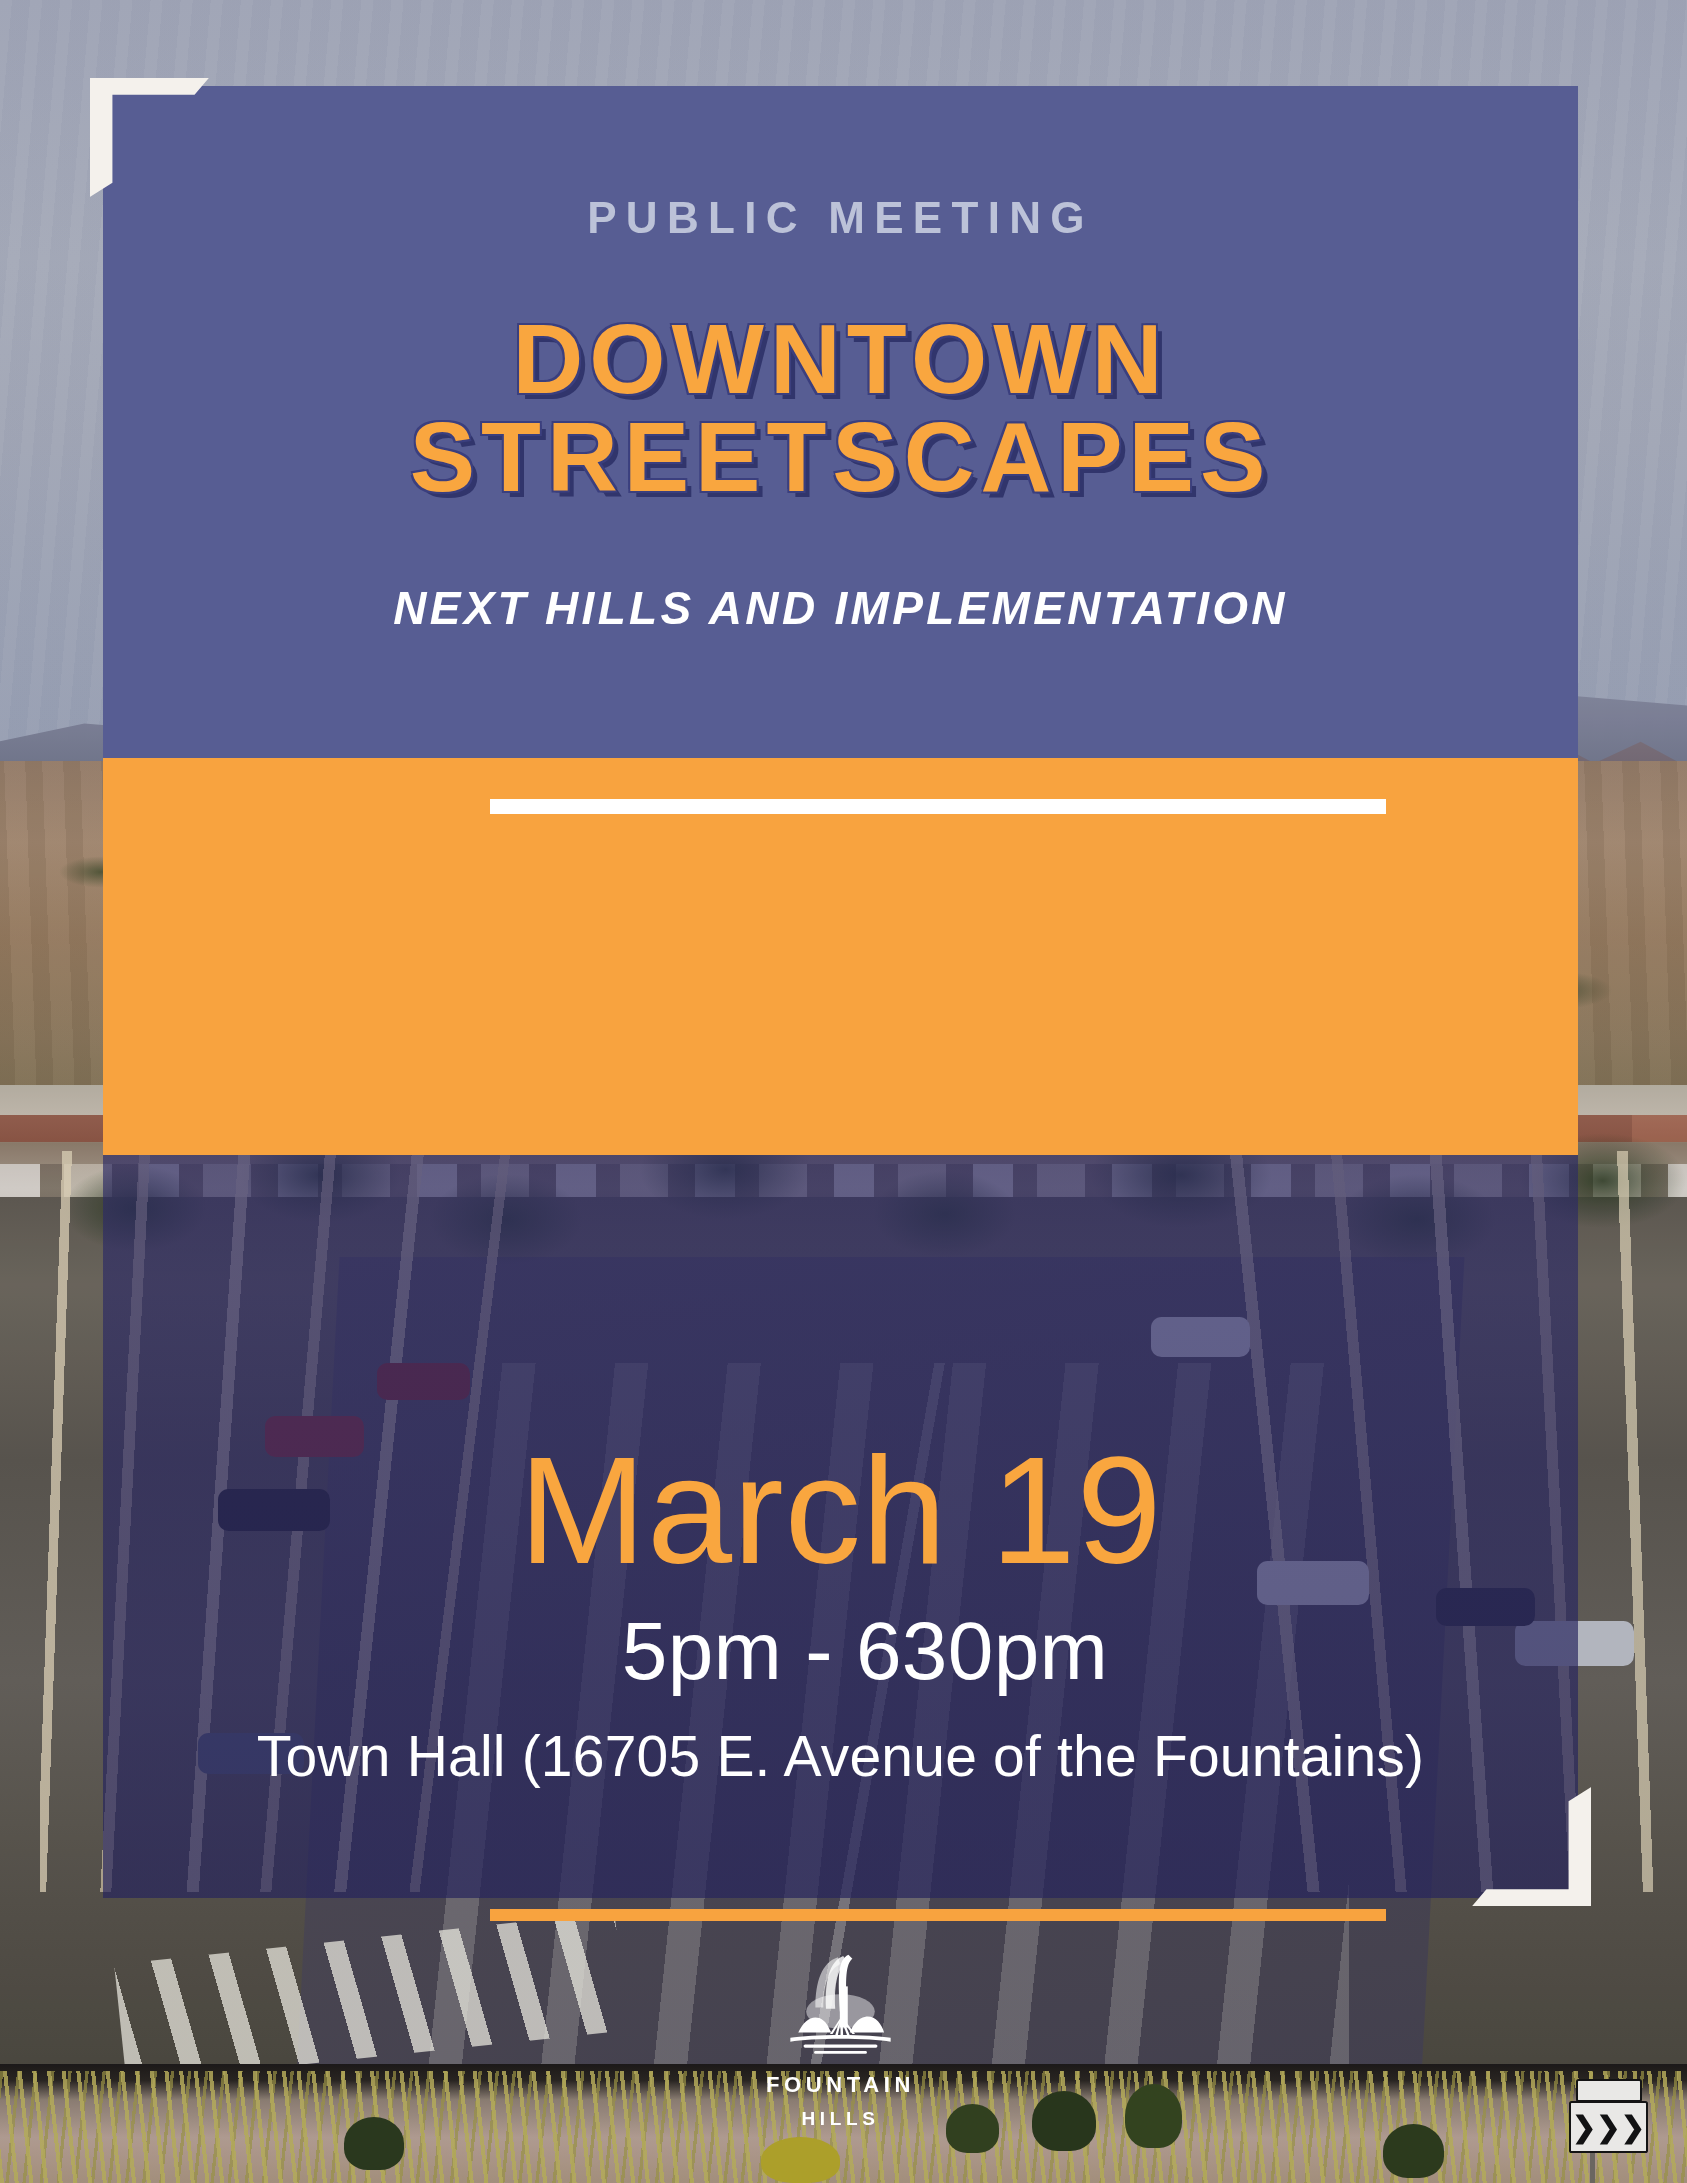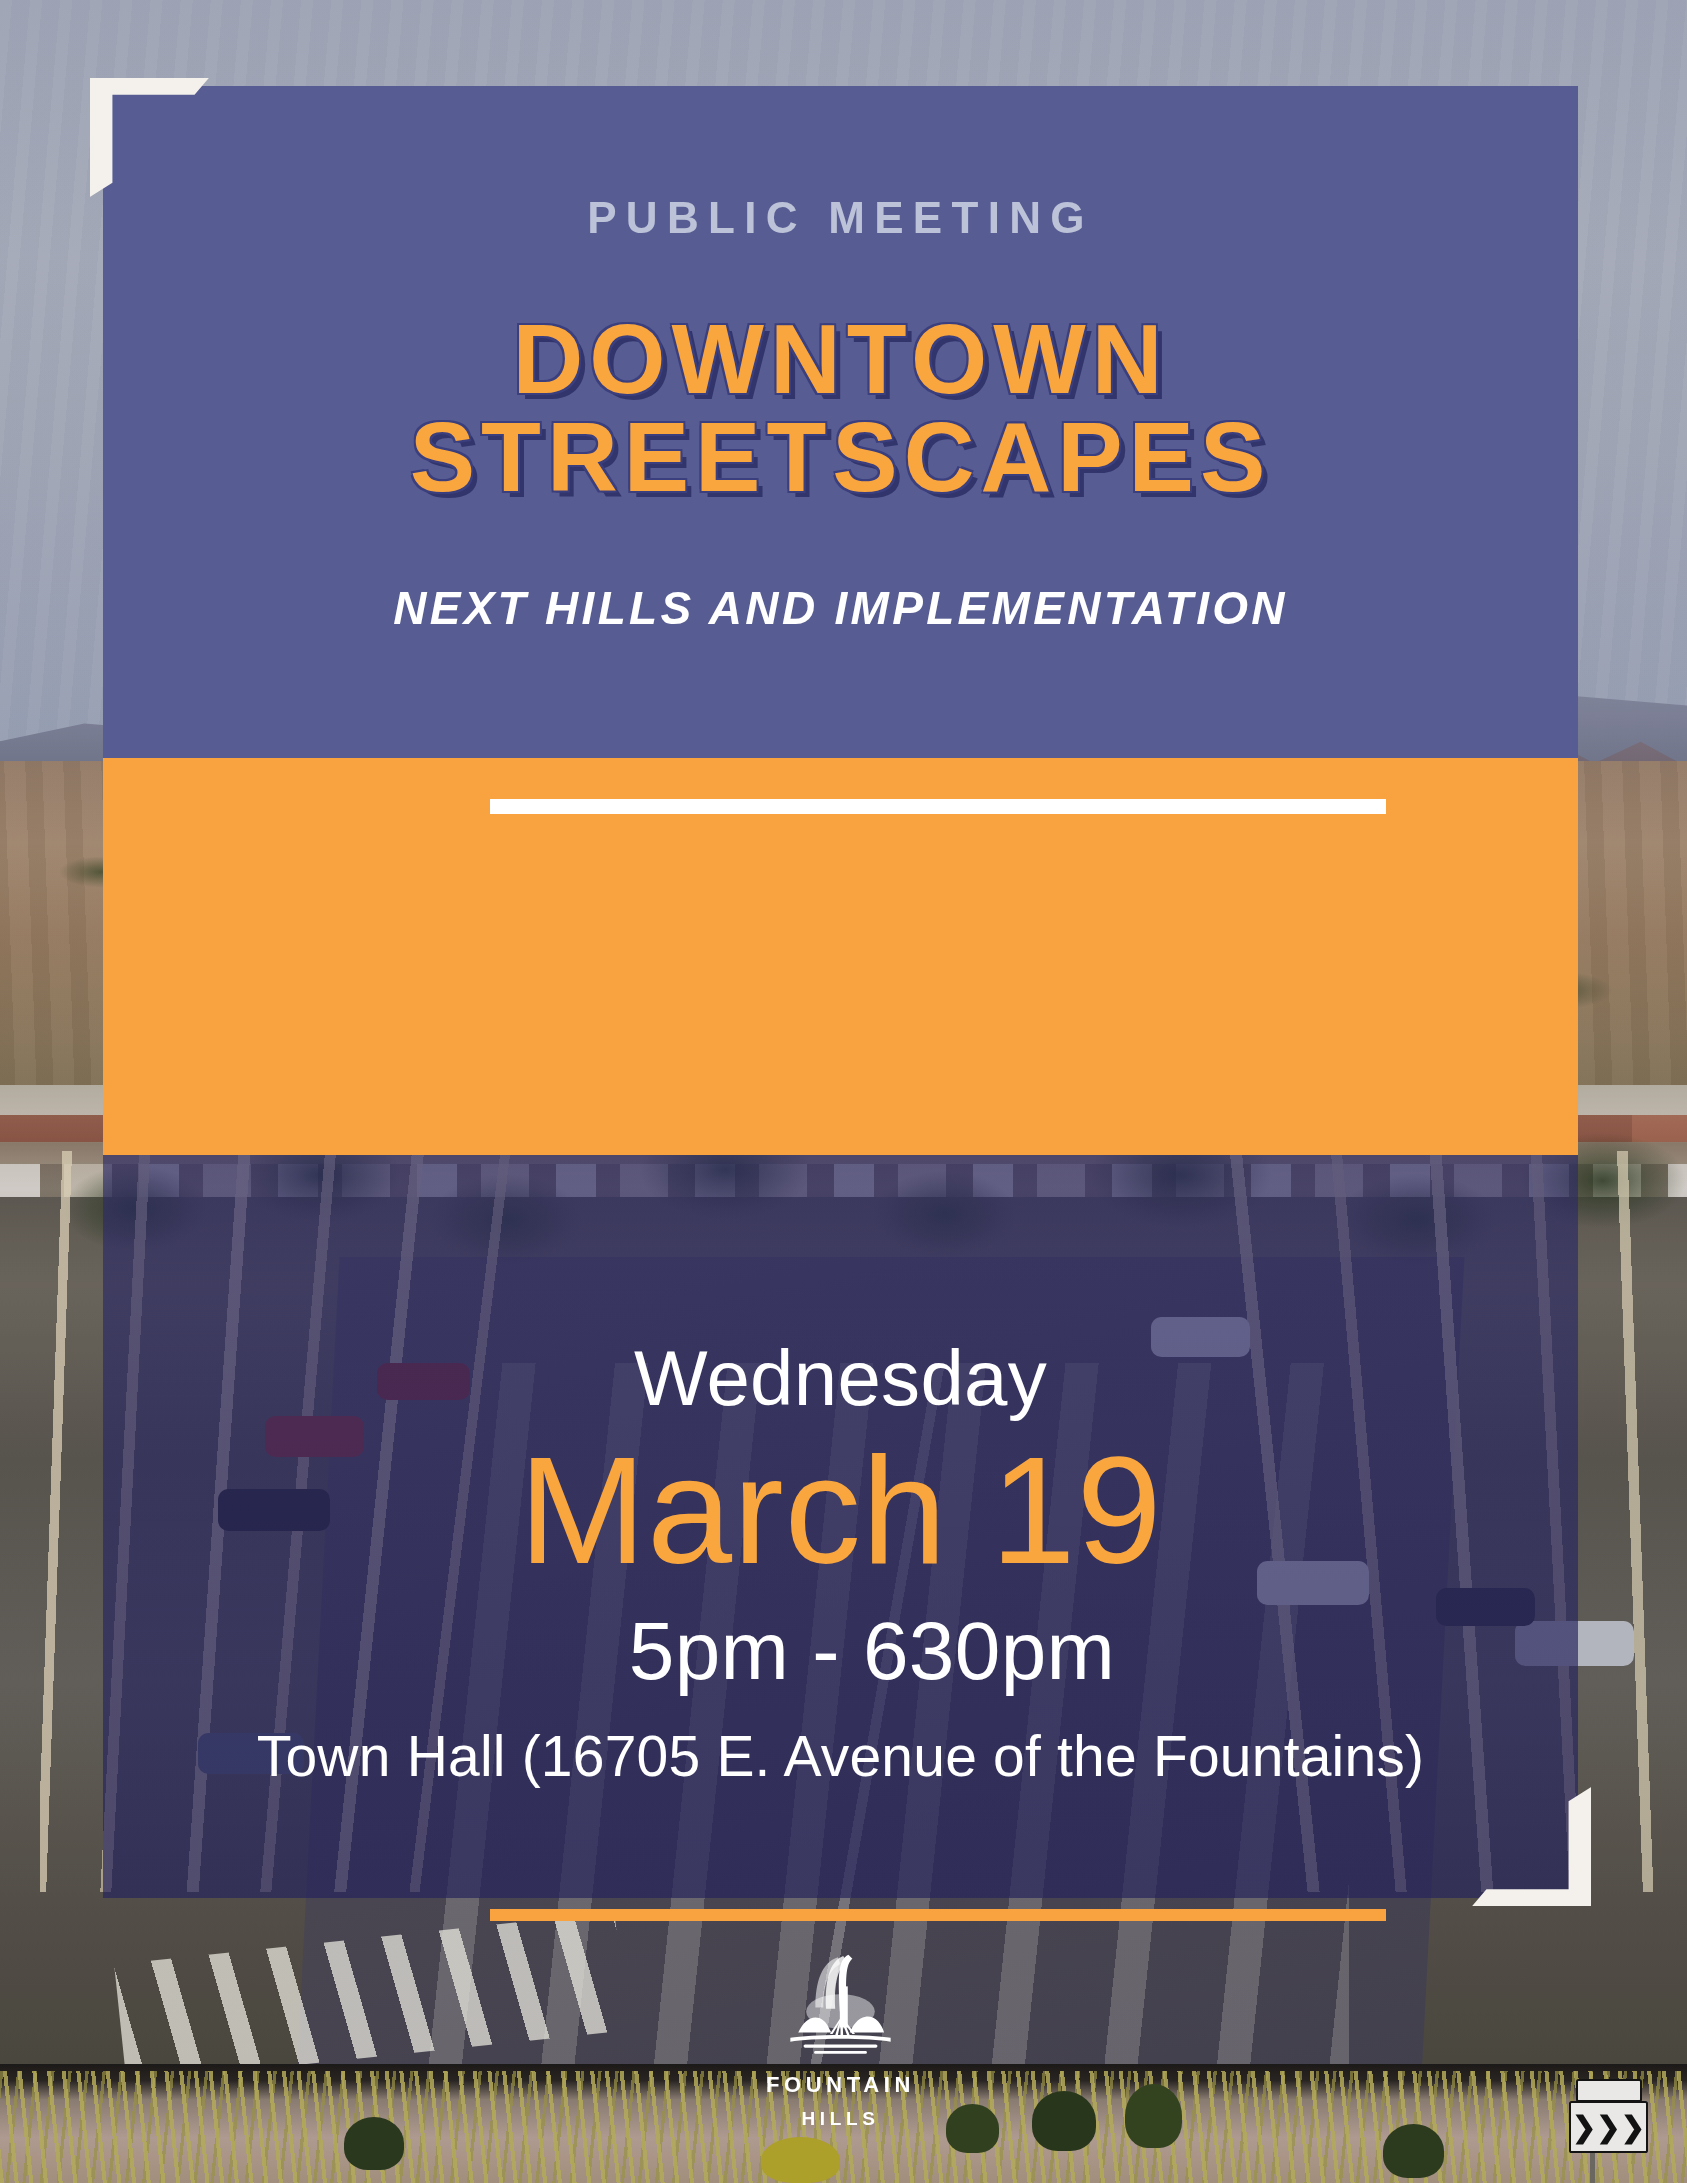--- a/index.html
+++ b/index.html
@@ -216,21 +216,21 @@
 
   .day{
     position:absolute; left:0; top:1247px; width:100%; text-align:center;
     color:#ffffff; font-size:78px; font-weight:normal; letter-spacing:0.3px;
   }
   .date{
     position:absolute; left:0; top:1336px; width:100%; text-align:center;
     color:#f9a63f; font-size:153px; font-weight:normal; letter-spacing:0.7px;
   }
   .time{
-    position:absolute; left:16px; top:1518px; width:100%; text-align:center;
+    position:absolute; left:9px; top:1518px; width:100%; text-align:center;
     color:#ffffff; font-size:82px; font-weight:normal; letter-spacing:0.3px;padding-left:31px;
   }
   .place{
     position:absolute; left:0; top:1637px; width:100%; text-align:center;
     color:#ffffff; font-size:57px; font-weight:normal; letter-spacing:0.2px;
   }
 
   .logo{
     position:absolute; left:50%; top:1866px; transform:translateX(-50%);
     width:225px; text-align:center;
@@ -309,21 +309,20 @@
   <div class="title">
     <div>DOWNTOWN</div>
     <div>STREETSCAPES</div>
   </div>
 
   <div class="subtitle">NEXT HILLS AND IMPLEMENTATION</div>
 
   <div class="rule-white"></div>
 
 
-  <div class="day">Wednesday</div>
   <div class="date">March 19</div>
   <div class="time">5pm - 630pm</div>
   <div class="place">Town Hall (16705 E. Avenue of the Fountains)</div>
 
   <div class="rule-orange"></div>
 
   <div class="logo">
     <svg width="132" height="111" viewBox="0 0 200 168">
 
       <path d="M96 8 C72 16 62 44 62 84 L74 84 C74 50 82 26 100 18 Z" fill="#ffffff" opacity="0.55"></path>

